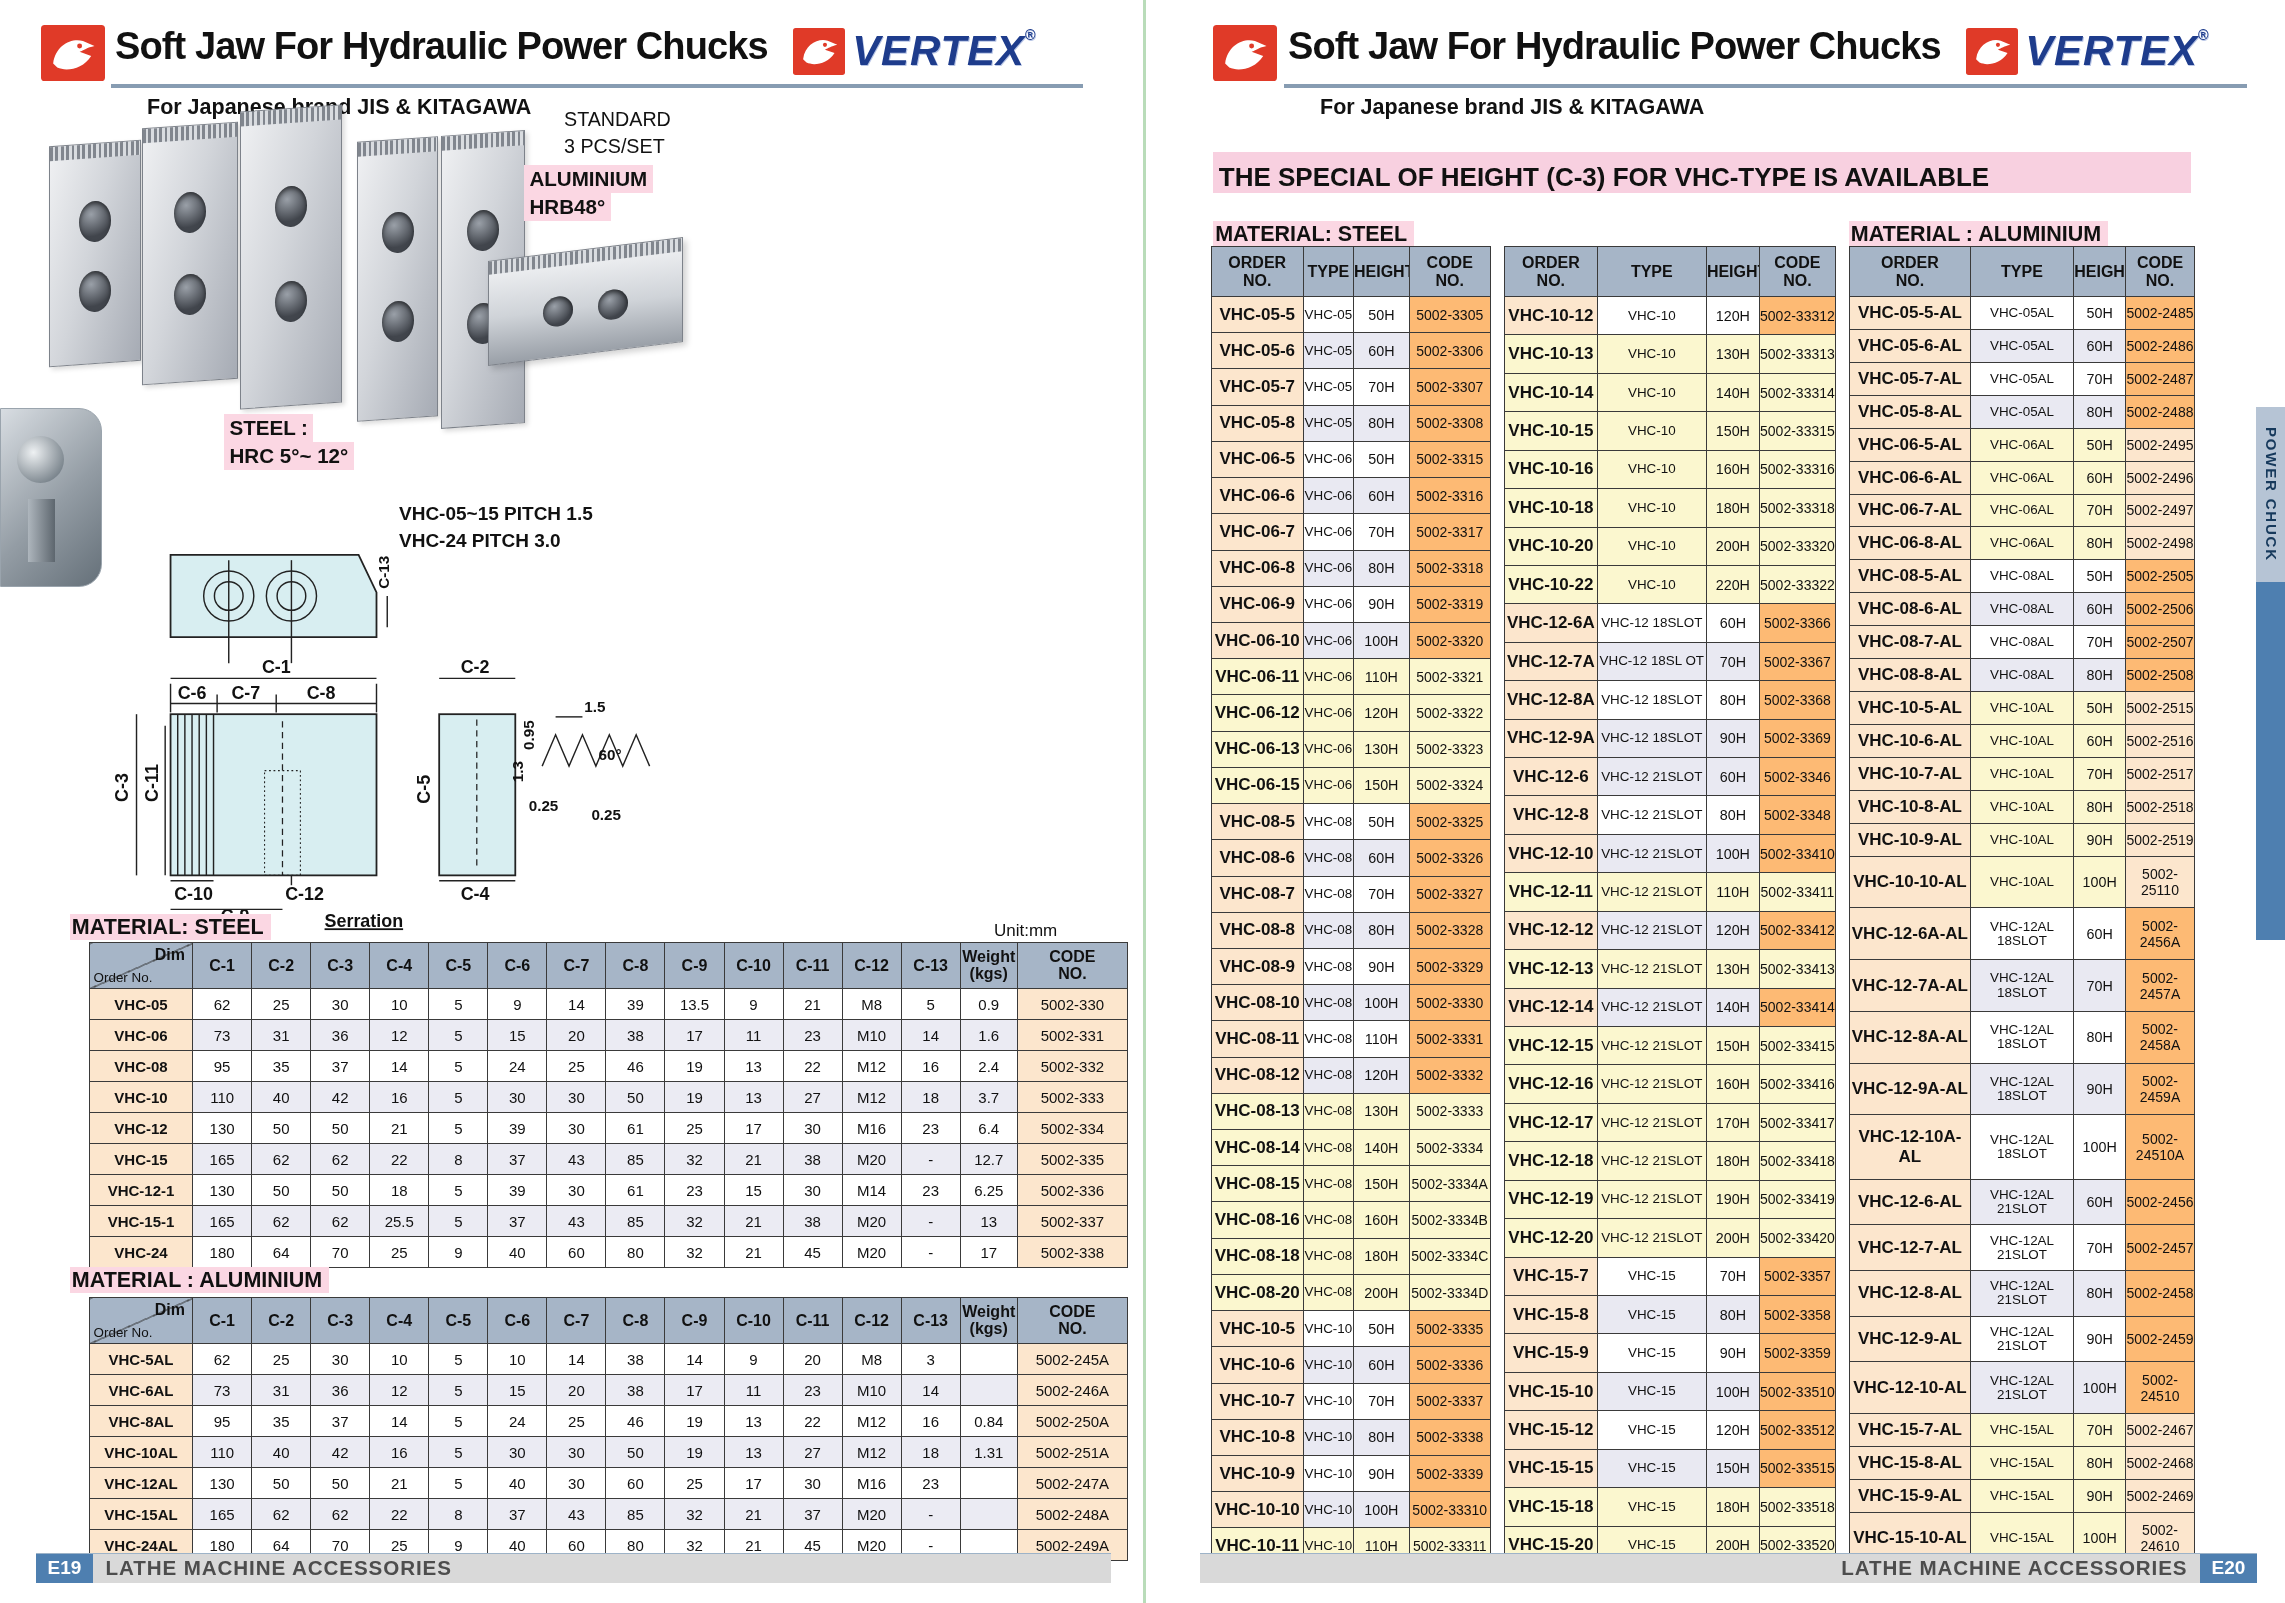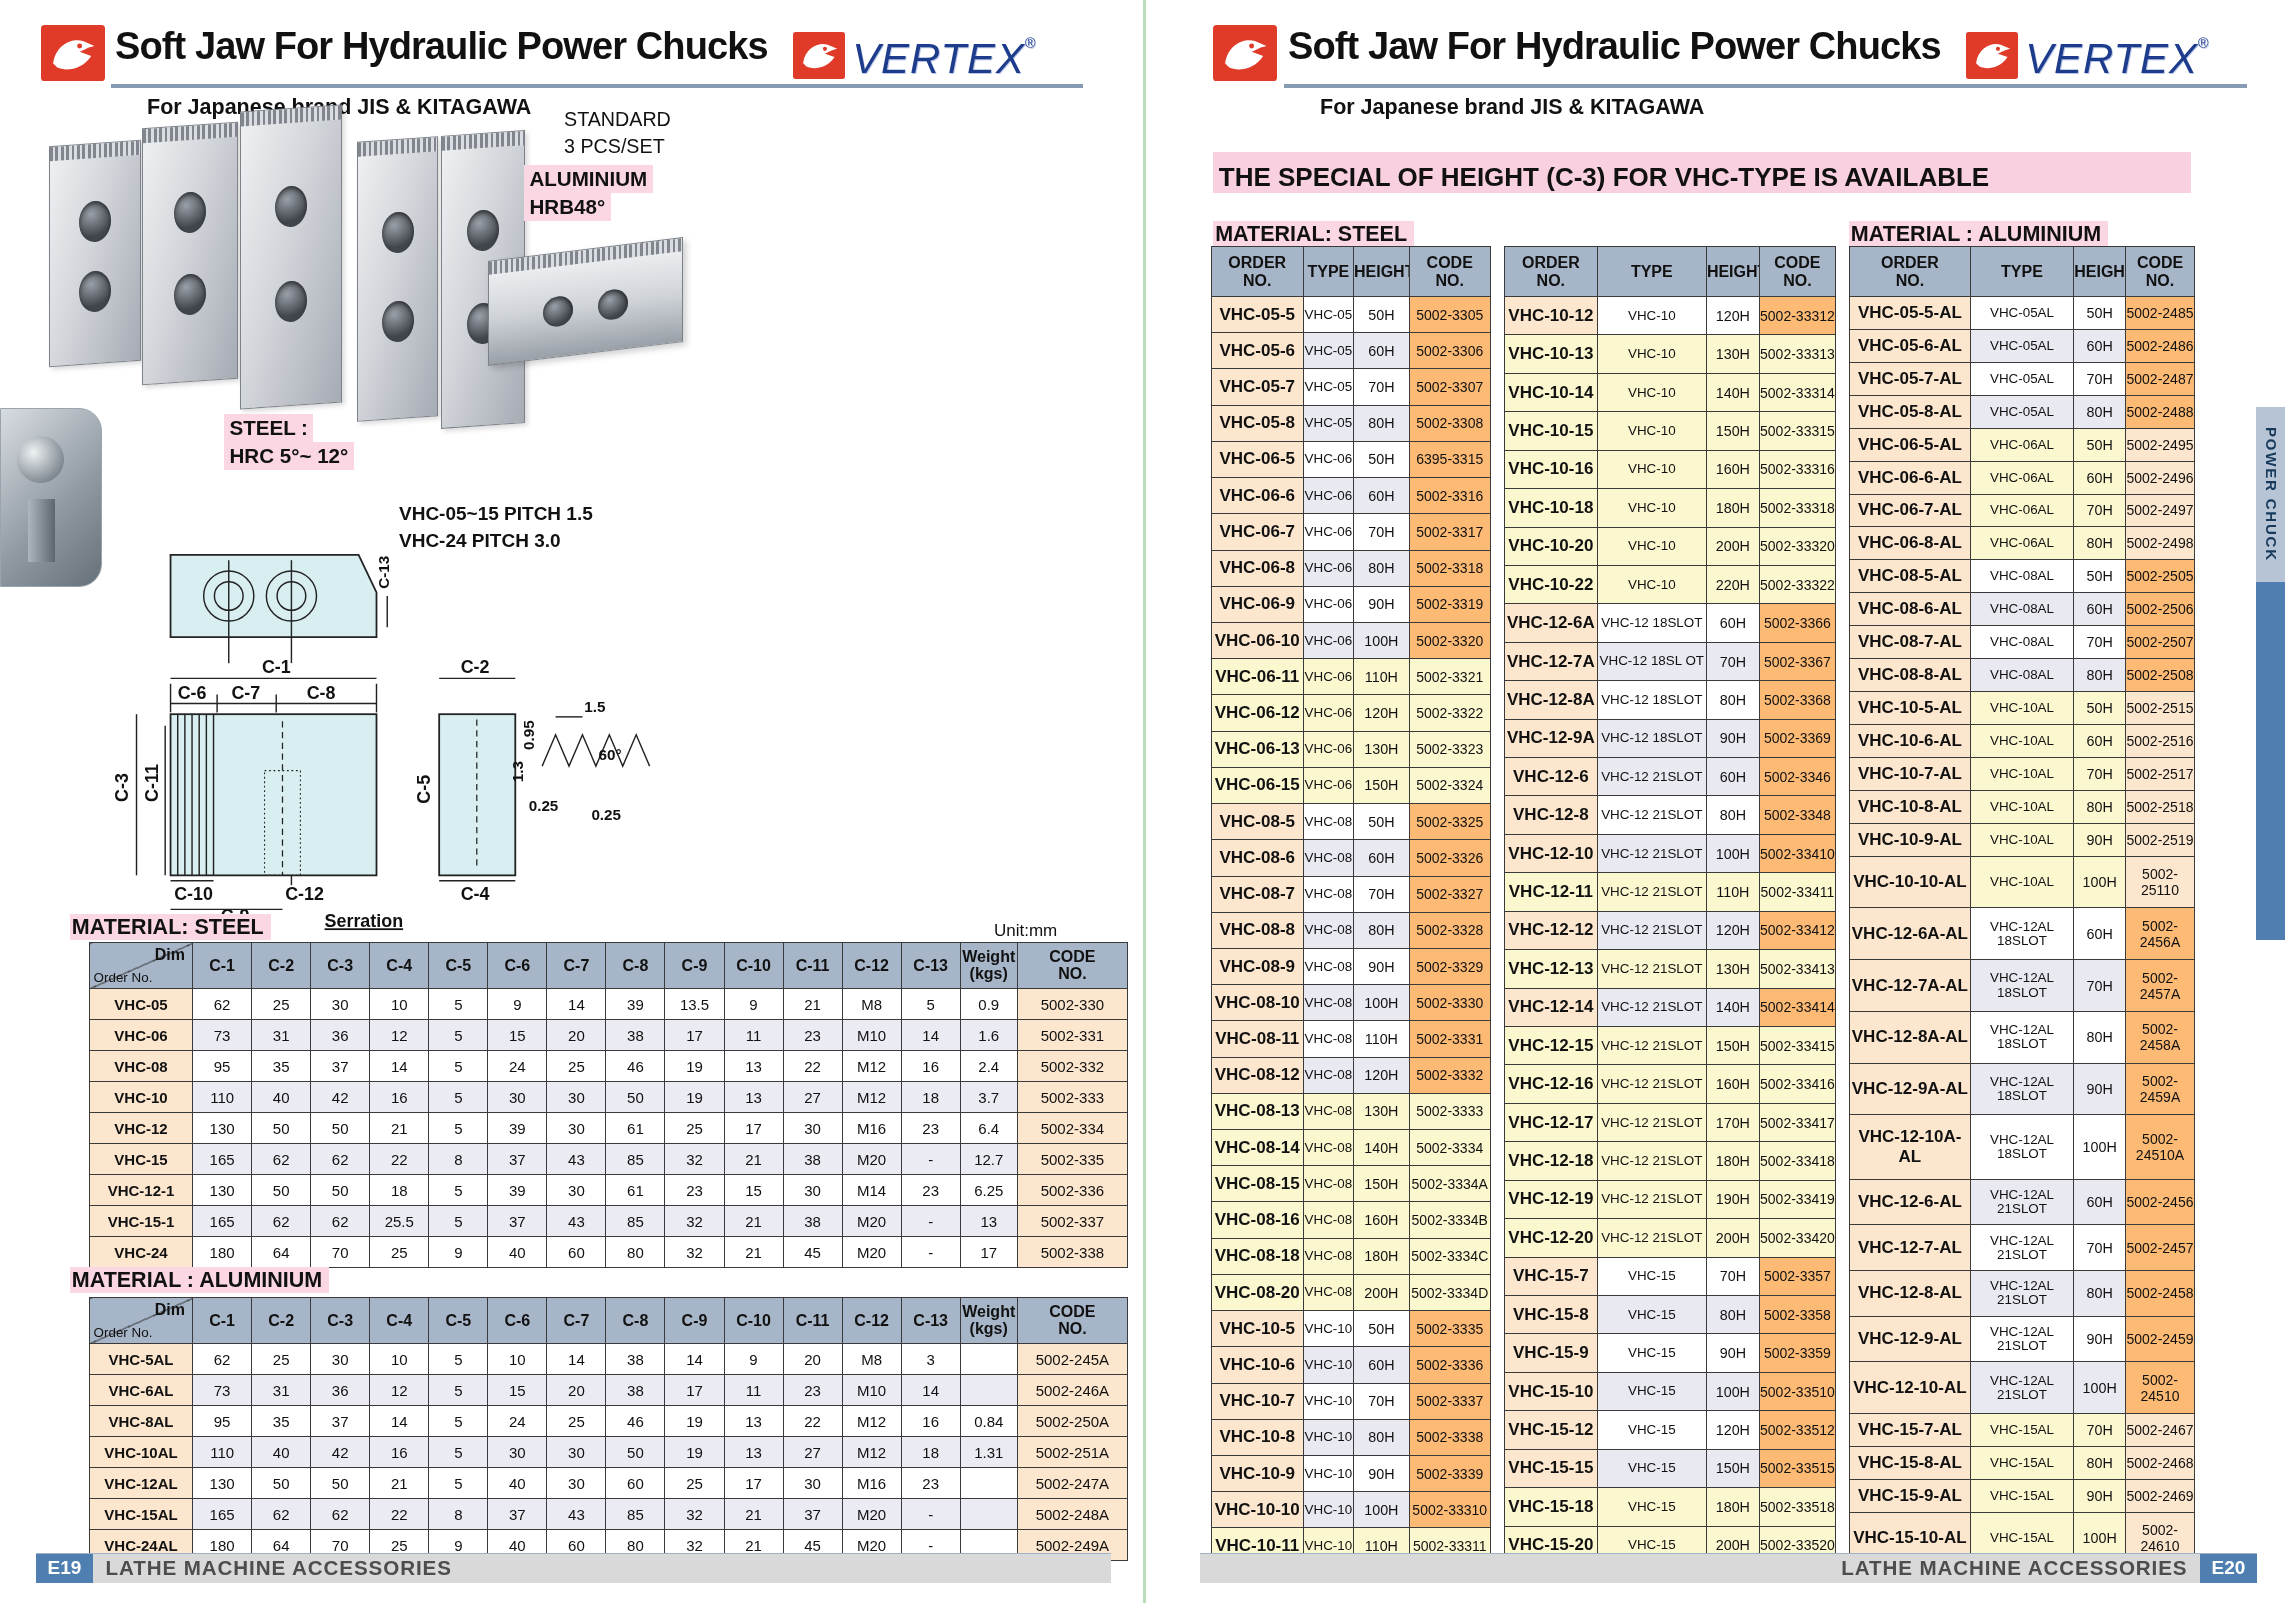--- a/index.html
+++ b/index.html
@@ -14,21 +14,21 @@
   .hdr{position:absolute;left:0;top:0;width:100%;height:100px;}
   .eagle-box{position:absolute;left:4.5px;top:7.2px;width:64px;height:56px;background:#e03a28;border-radius:3.6px;display:flex;align-items:center;justify-content:center;}
   .eagle-box svg{width:52px;height:43px;}
   .hdr-title{position:absolute;left:79px;top:7.2px;font-size:38px;font-weight:bold;letter-spacing:-0.9px;white-space:nowrap;}
   .hdr-rule{position:absolute;left:75px;top:66px;width:972px;height:3.6px;background:#879cb2;}
   .hdr-sub{position:absolute;left:111px;top:77px;font-size:21.5px;font-weight:bold;}
   .vx{position:absolute;top:9px;display:flex;align-items:center;gap:7.2px;}
   .vx{left:757px;}
   .vx .eagle-sm{width:52px;height:47px;background:#e03a28;border-radius:2.7px;display:flex;align-items:center;justify-content:center;}
   .vx .eagle-sm svg{width:41px;height:36px;}
-  .vx-word{font-size:42px;font-weight:normal;font-style:italic;color:#1e3c8c;letter-spacing:0.9px;text-shadow:0.9px 0.9px 0 #b9c6e6;margin-top:8px;}
+  .vx-word{font-size:42px;font-weight:bold;font-style:italic;color:#1e3c8c;letter-spacing:0.9px;text-shadow:0.9px 0.9px 0 #b9c6e6;}
   .vx-reg{font-size:14.3px;color:#1e3c8c;vertical-align:top;font-style:normal;}
 
   
   .jaw{position:absolute;background:linear-gradient(105deg,#f0f1f3 0%,#d2d5da 45%,#a6abb4 100%);border:0.9px solid #7d828a;transform:skewY(-4deg);box-shadow:2.7px 2.7px 5.4px rgba(0,0,0,.15);}
   .jaw::before{content:"";position:absolute;left:0;top:0;width:100%;height:14.3px;background:repeating-linear-gradient(90deg,#81868e 0 2.7px,#d9dce0 2.7px 5.4px);}
   .hole{position:absolute;left:50%;transform:translateX(-50%);width:32px;height:41px;border-radius:50%;background:radial-gradient(circle at 38% 32%,#9aa0a8,#41454c 65%);box-shadow:inset 0 2.7px 4.5px rgba(0,0,0,.5);}
   .hole.h1{top:26%;} .hole.h2{top:58%;}
   .jaw-flat{position:absolute;background:linear-gradient(180deg,#f3f4f6 0%,#cfd3d8 55%,#9aa0a8 100%);border:0.9px solid #7d828a;transform:skewY(-7deg);box-shadow:3.6px 3.6px 6.3px rgba(0,0,0,.18);}
   .jaw-flat::before{content:"";position:absolute;left:0;top:0;width:100%;height:12.5px;background:repeating-linear-gradient(90deg,#81868e 0 2.7px,#d9dce0 2.7px 5.4px);}
   .jaw-flat .hole{width:30px;height:30px;}
@@ -675,21 +675,21 @@
           <tr class="tone-p alt">
             <th class="order-cell">VHC-05-8</th>
             <td class="type-cell">VHC-05</td>
             <td class="height-cell">80H</td>
             <td class="code-cell">5002-3308</td>
           </tr>
           <tr class="tone-p">
             <th class="order-cell">VHC-06-5</th>
             <td class="type-cell">VHC-06</td>
             <td class="height-cell">50H</td>
-            <td class="code-cell">6395-3315</td>
+            <td class="code-cell">5002-3315</td>
           </tr>
           <tr class="tone-p alt">
             <th class="order-cell">VHC-06-6</th>
             <td class="type-cell">VHC-06</td>
             <td class="height-cell">60H</td>
             <td class="code-cell">5002-3316</td>
           </tr>
           <tr class="tone-p">
             <th class="order-cell">VHC-06-7</th>
             <td class="type-cell">VHC-06</td>

